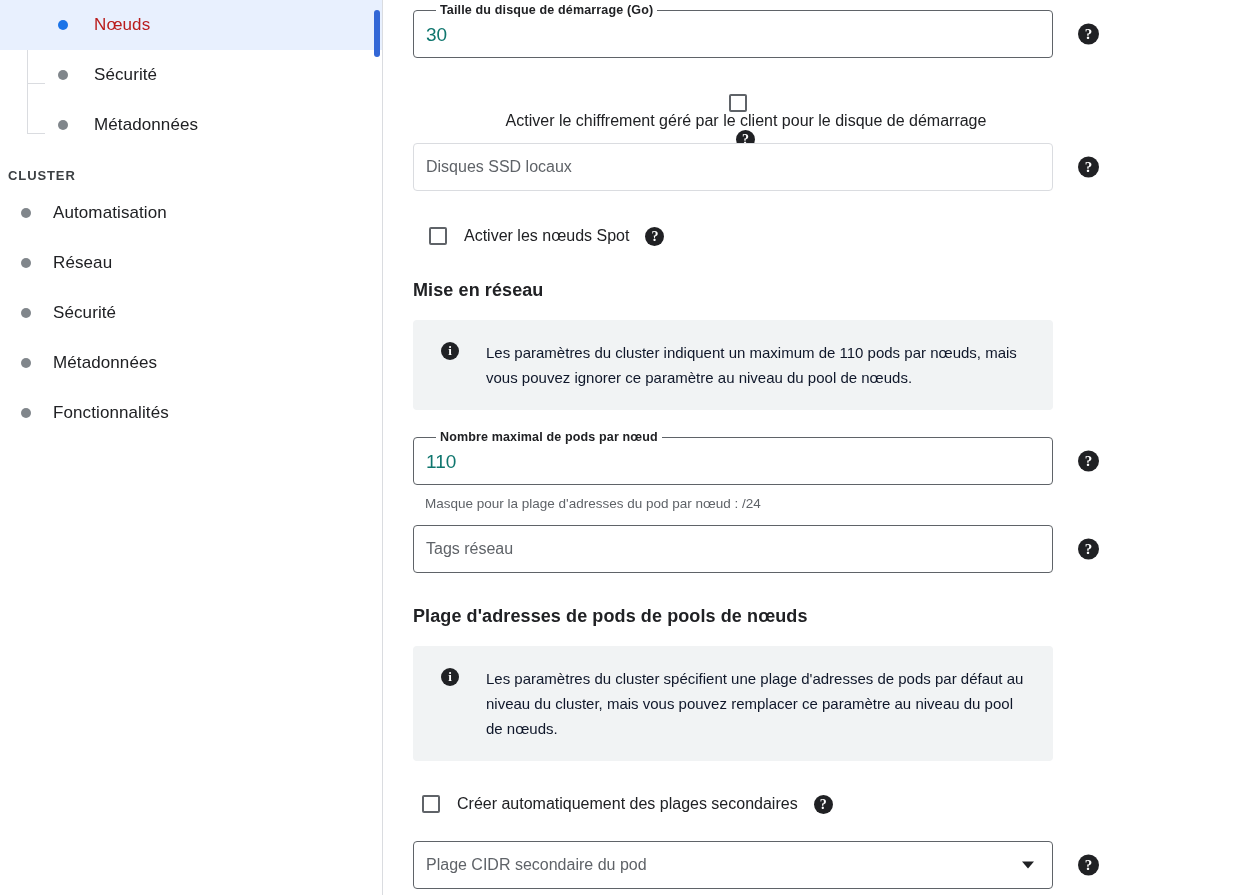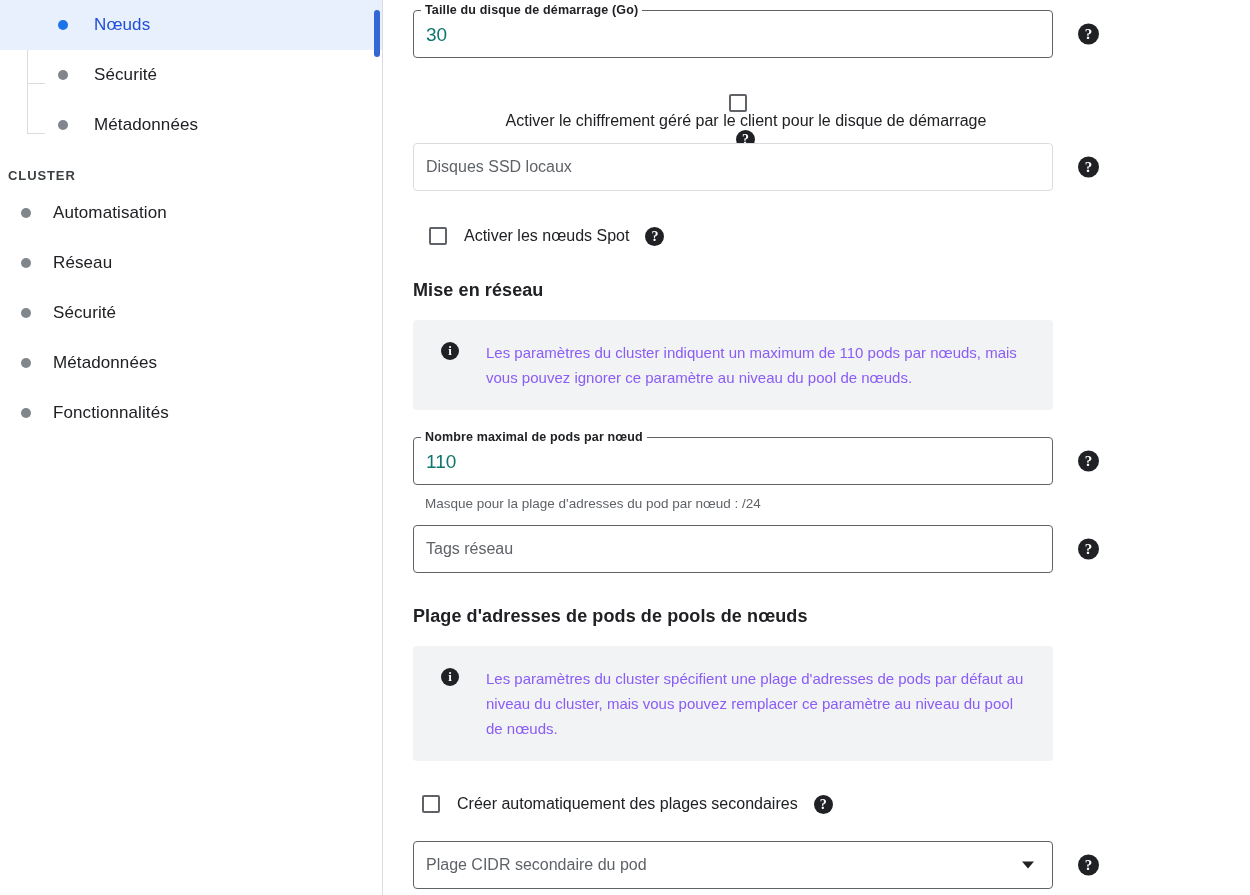--- a/index.html
+++ b/index.html
@@ -55,21 +55,21 @@
   }
   .nav-item.nested { padding-left: 0; }
   .nav-item.nested .bullet { margin-left: 58px; }
   .nav-item.nested .nav-label { margin-left: 26px; }
 
   .nav-item.top-level .bullet { margin-left: 21px; }
   .nav-item.top-level .nav-label { margin-left: 22px; }
 
   .nav-item.selected { background: #e8f0fe; }
   .nav-item.selected .bullet { background: #1a73e8; }
-  .nav-item.selected .nav-label { color: #1d4ed8; font-weight: 500; }
+  .nav-item.selected .nav-label { color: #b91c1c; font-weight: 500; }
   .nav-item.selected .sel-bar {
     position: absolute;
     right: 2px;
     top: 10px;
     width: 6px;
     height: 47px;
     background: #3367d6;
     border-radius: 3px;
   }
 
@@ -121,21 +121,21 @@
     border-radius: 4px;
     background: #fff;
     display: flex;
     align-items: center;
     padding: 0 12px;
   }
   .mdc-field.light { border-color: #dadce0; }
   .mdc-field .notch-label {
     position: absolute;
     top: -8px;
-    left: 7px;
+    left: 22px;
     background: #fff;
     padding: 0 4px;
     font-size: 12.5px;
     font-weight: bold;
     color: #202124;
     letter-spacing: .15px;
     white-space: nowrap;
   }
   .mdc-field .value {
     font-size: 19px;
@@ -230,21 +230,21 @@
     line-height: 18px;
     text-align: center;
     flex: 0 0 18px;
     margin-top: 2px;
     font-family: "Liberation Serif", serif;
   }
   .notice-text {
     margin-left: 27px;
     font-size: 15px;
     line-height: 25px;
-    color: #8b5cf6;
+    color: #0f172a;
   }
 
   .hint {
     font-size: 13.5px;
     color: #5f6368;
     margin-left: 12px;
   }
 
   
   .caret {

